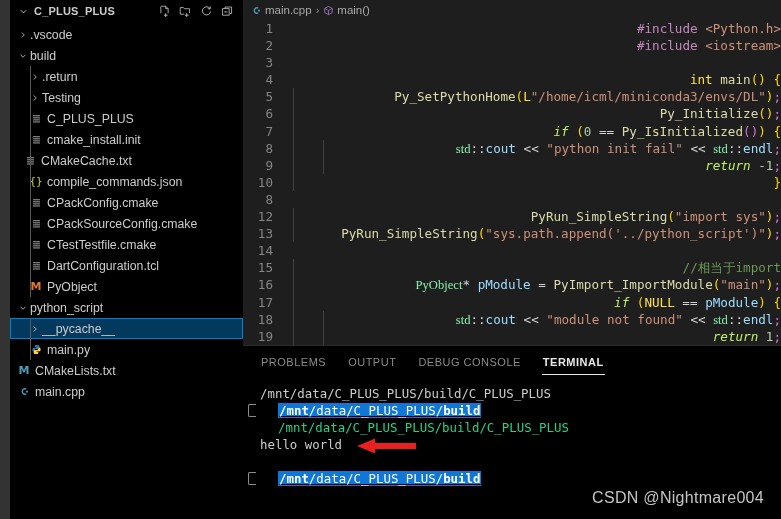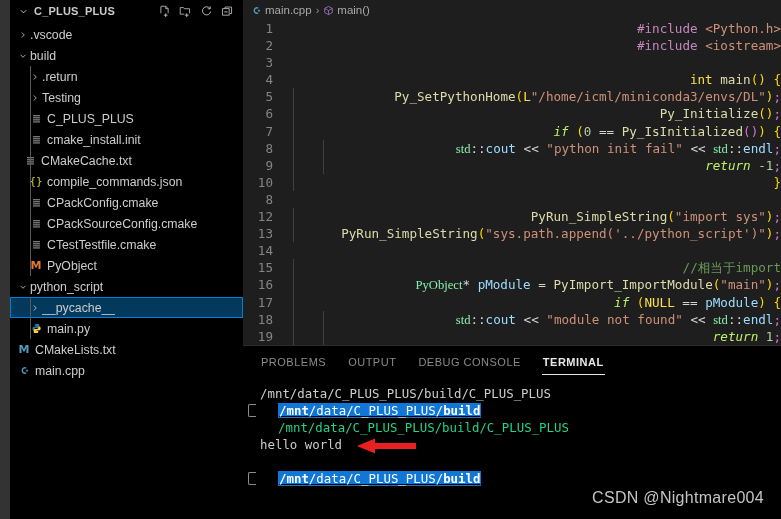--- a/index.html
+++ b/index.html
@@ -389,20 +389,29 @@
           <span class="lbl">CPackSourceConfig.cmake</span>
         </div>
         <div class="row" style="padding-left: 18px;">
           <div class="indent-guide" style="left: 20px;"></div>
           <span class="fic" style="color: rgb(197, 197, 197);">
             <svg width="11" height="11" viewBox="0 0 16 16">
               <path d="M3 4h10M3 7h10M3 10h10M3 13h10" stroke="currentColor" stroke-width="1.2"></path>
             </svg>
           </span>
           <span class="lbl">CTestTestfile.cmake</span>
+        </div>
+        <div class="row" style="padding-left: 18px;">
+          <div class="indent-guide" style="left: 20px;"></div>
+          <span class="fic" style="color: rgb(197, 197, 197);">
+            <svg width="11" height="11" viewBox="0 0 16 16">
+              <path d="M3 4h10M3 7h10M3 10h10M3 13h10" stroke="currentColor" stroke-width="1.2"></path>
+            </svg>
+          </span>
+          <span class="lbl">DartConfiguration.tcl</span>
         </div>
         <div class="row" style="padding-left: 18px;">
           <div class="indent-guide" style="left: 20px;"></div>
           <span class="fic" style="color: rgb(227, 121, 51);">
             <span style="font-size:11px;font-weight:bold;font-family:'DejaVu Sans',sans-serif;">M</span>
           </span>
           <span class="lbl">PyObject</span>
         </div>
         <div class="row" style="padding-left: 6px;">
           <span class="twisty">

